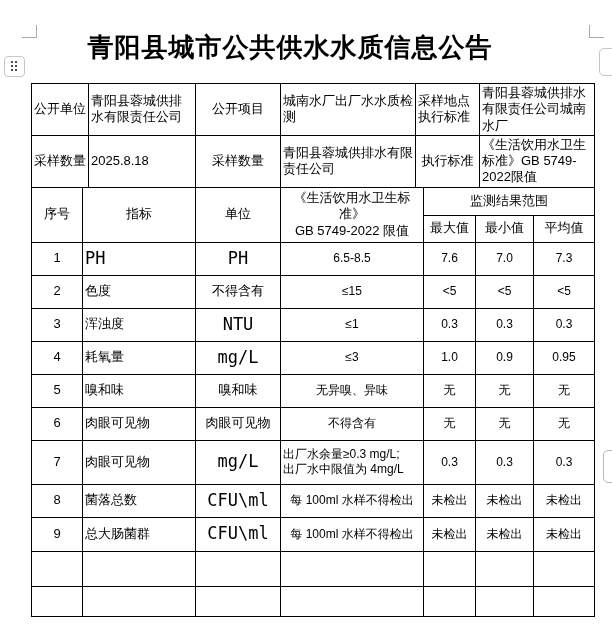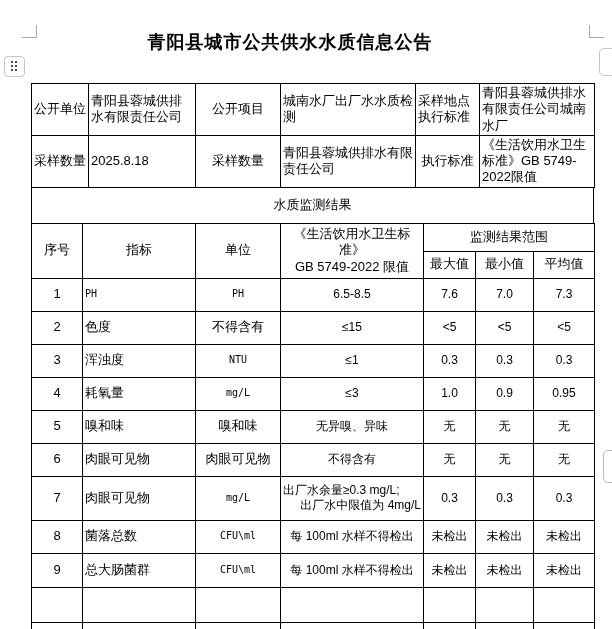--- a/index.html
+++ b/index.html
@@ -19,29 +19,29 @@
   .dots { display: grid; grid-template-columns: repeat(2, 3px); grid-template-rows: repeat(3, 3px); gap: 1px; }
   .dots i { width: 2px; height: 2px; background: #4a4a4a; }
 
   
   .side-widget-top { position: absolute; left: 599px; top: 48px; width: 22px; height: 28px;
                      border: 1px solid #c6c6c6; border-radius: 5px; background: #fff; }
   .side-widget-mid { position: absolute; left: 603px; top: 450px; width: 16px; height: 33px;
                      border: 1px solid #b9b9b9; border-radius: 5px; background: #fff; }
 
   .doc-title { position: absolute; left: 0; top: 30px; width: 580px; text-align: center;
-               font-size: 18px; font-weight: bold; letter-spacing: 1px; }
+               font-size: 26px; font-weight: bold; letter-spacing: 1px; }
 
   .tbl-wrap { position: absolute; left: 31px; top: 83px; width: 563px; }
   table { border-collapse: collapse; table-layout: fixed; width: 563px; }
   table + table { margin-top: -1px; }
   td { border: 1px solid #000; font-size: 13px; text-align: center; vertical-align: middle;
        padding: 1px 2px; overflow: hidden; line-height: 1.25; }
   td.left { text-align: left; }
-  .latin { font-family: "DejaVu Sans Mono", monospace; font-size: 10px; }
+  .latin { font-family: "DejaVu Sans Mono", monospace; font-size: 17px; }
   .small { font-size: 12px; }
   .std-cell div { text-align: center; }
 </style>
 </head>
 <body>
 
 <div class="page">
 
   <div class="corner tl"></div>
   <div class="corner tr"></div>
@@ -89,27 +89,20 @@
         <td>采样数量</td>
         <td class="left">2025.8.18</td>
         <td>采样数量</td>
         <td class="left">青阳县蓉城供排水有限责任公司</td>
         <td>执行标准</td>
         <td class="left">《生活饮用水卫生标准》GB 5749-2022限值</td>
       </tr>
     </tbody>
       </table>
 
-    <table>
-      <tbody>
-          <tr style="height:36px">
-        <td>水质监测结果</td>
-      </tr>
-    </tbody>
-      </table>
 
     <table>
       <colgroup>
         <col style="width:51px">
           <col style="width:113px">
           <col style="width:85px">
         <col style="width:143px">
           <col style="width:52px">
           <col style="width:58px">
           <col style="width:61px">
@@ -184,21 +177,21 @@
         <td class="small">无</td>
         <td class="small">无</td>
         <td class="small">无</td>
       </tr>
       <tr style="height:44px">
         <td>7</td>
         <td class="left">肉眼可见物</td>
         <td class="latin">mg/L</td>
         <td class="small left">
           <div>出厂水余量≥0.3 mg/L;</div>
-          <div style="text-align:right">出厂水中限值为 4mg/L</div>
+          <div style="text-align:left">出厂水中限值为 4mg/L</div>
         </td>
         <td class="small">0.3</td>
         <td class="small">0.3</td>
         <td class="small">0.3</td>
       </tr>
       <tr style="height:33px">
         <td>8</td>
         <td class="left">菌落总数</td>
         <td class="latin">CFU\ml</td>
         <td class="small">每 100ml 水样不得检出</td>

